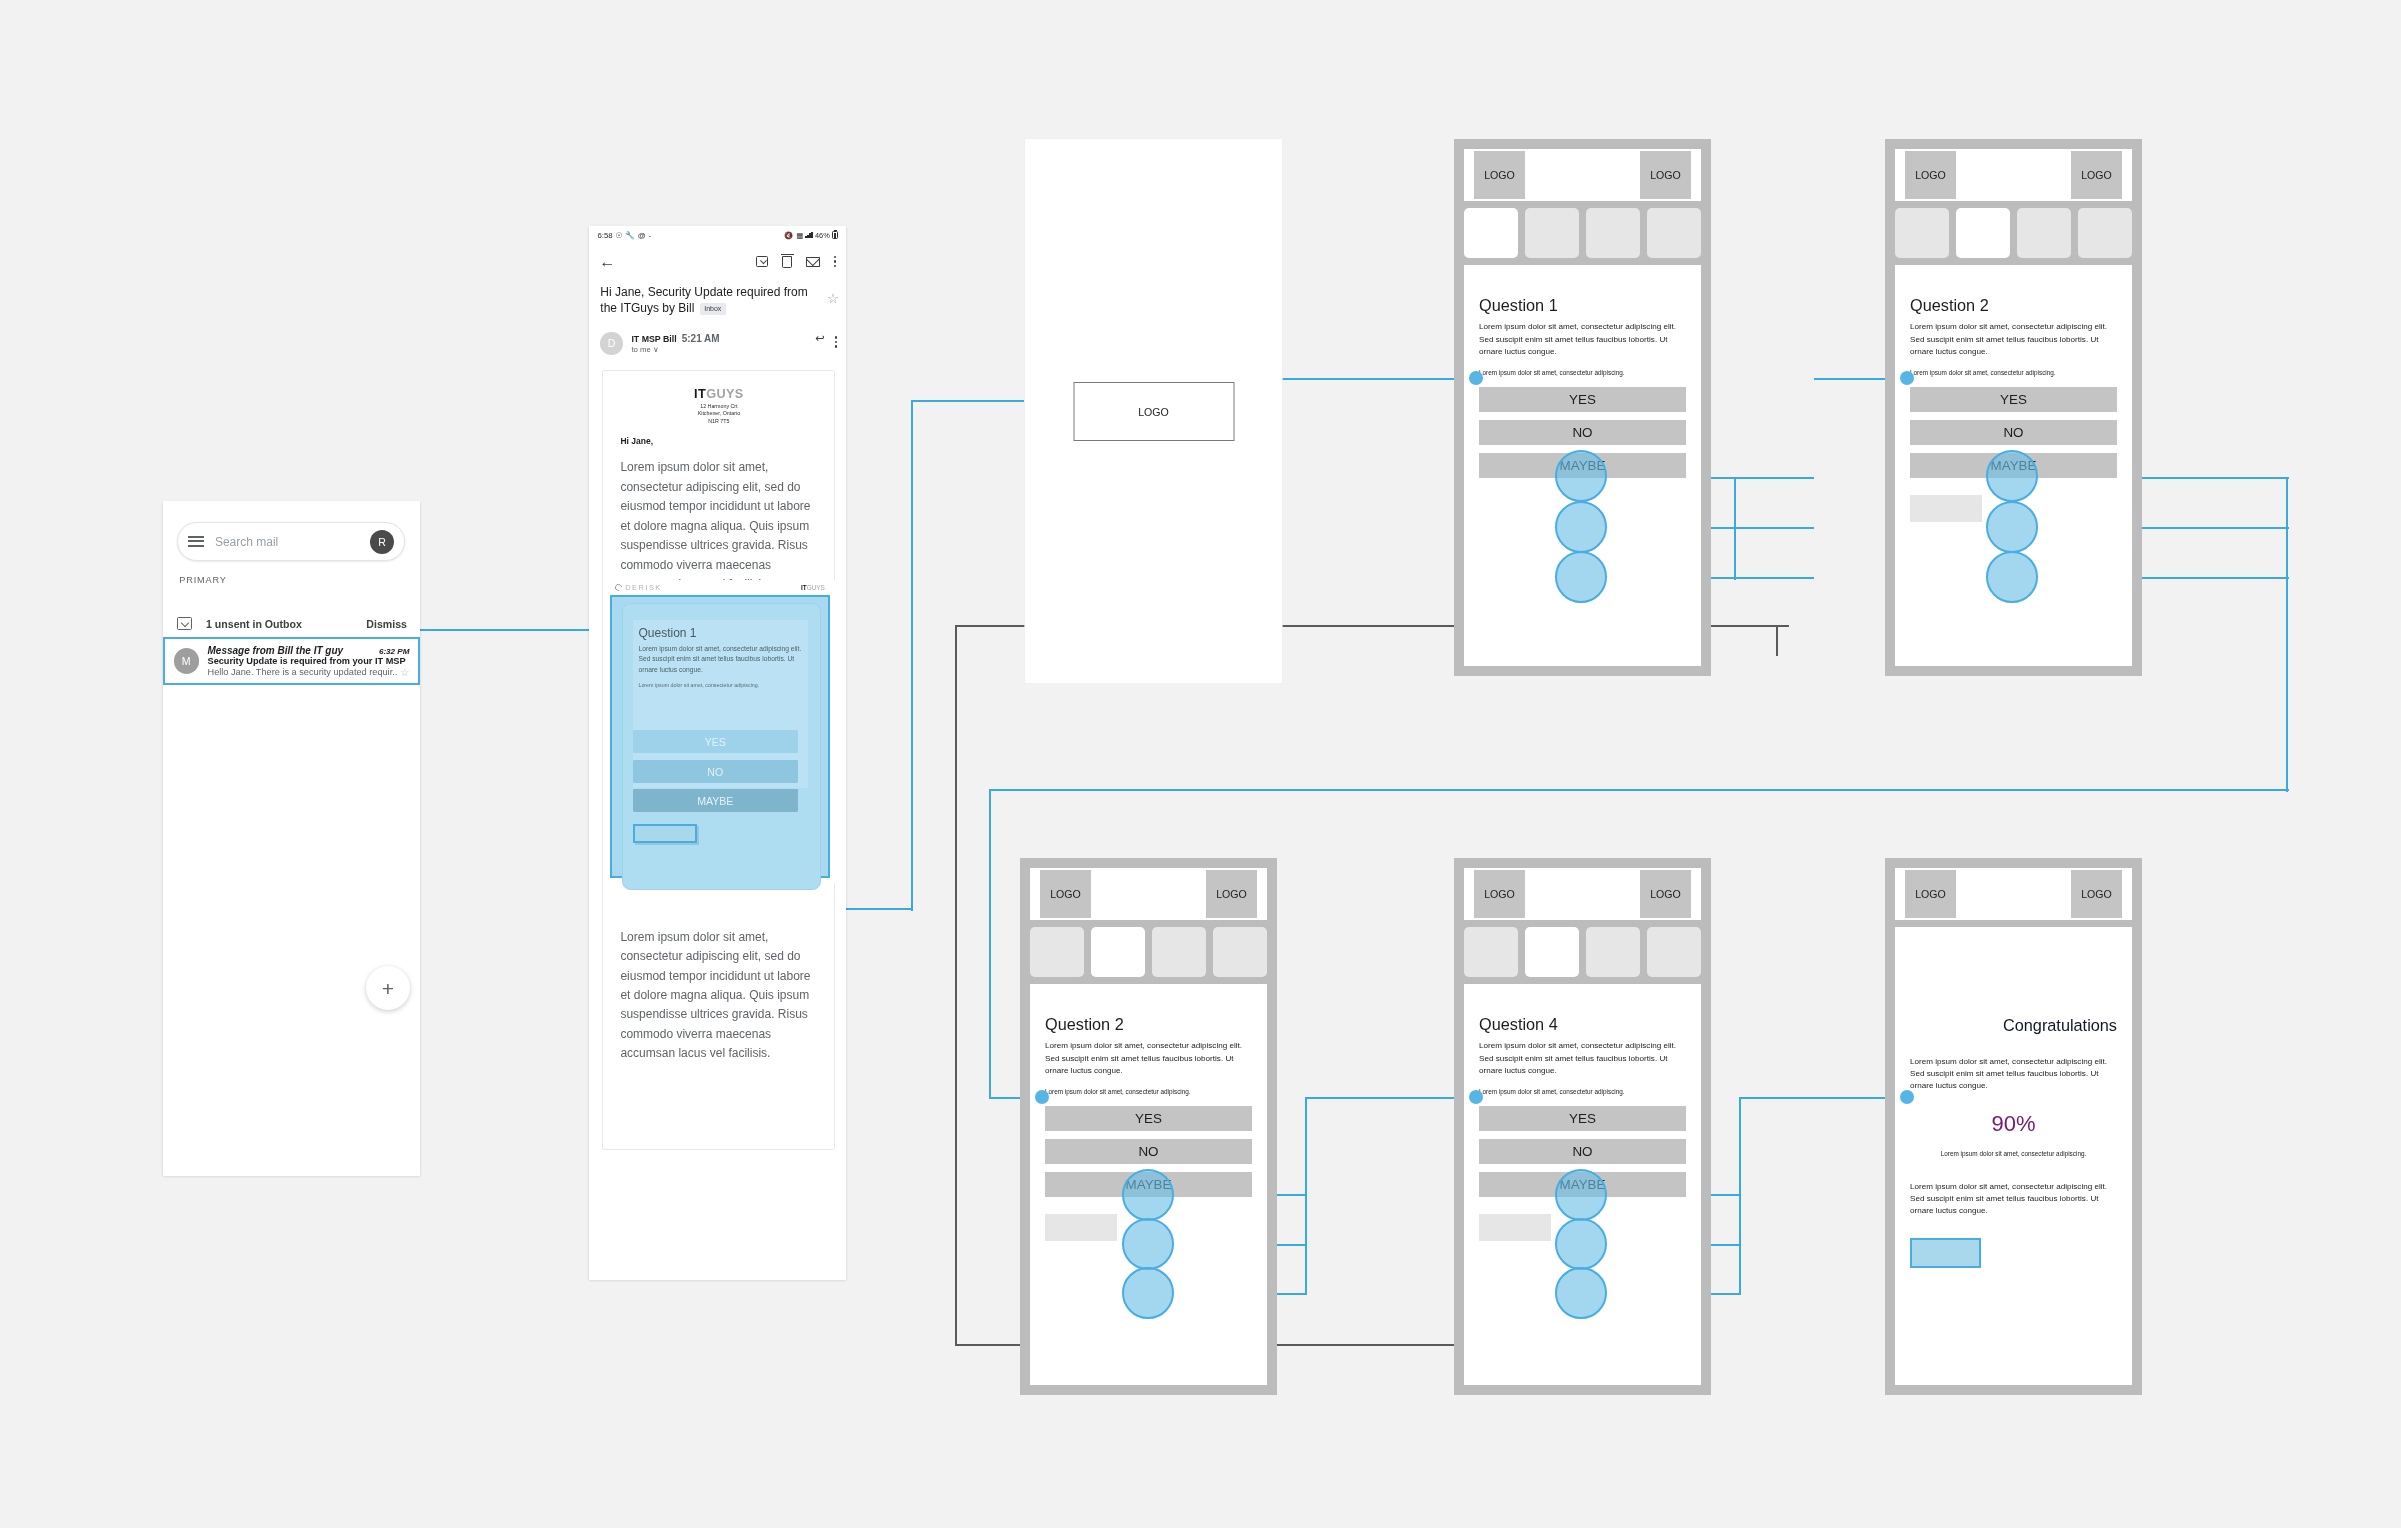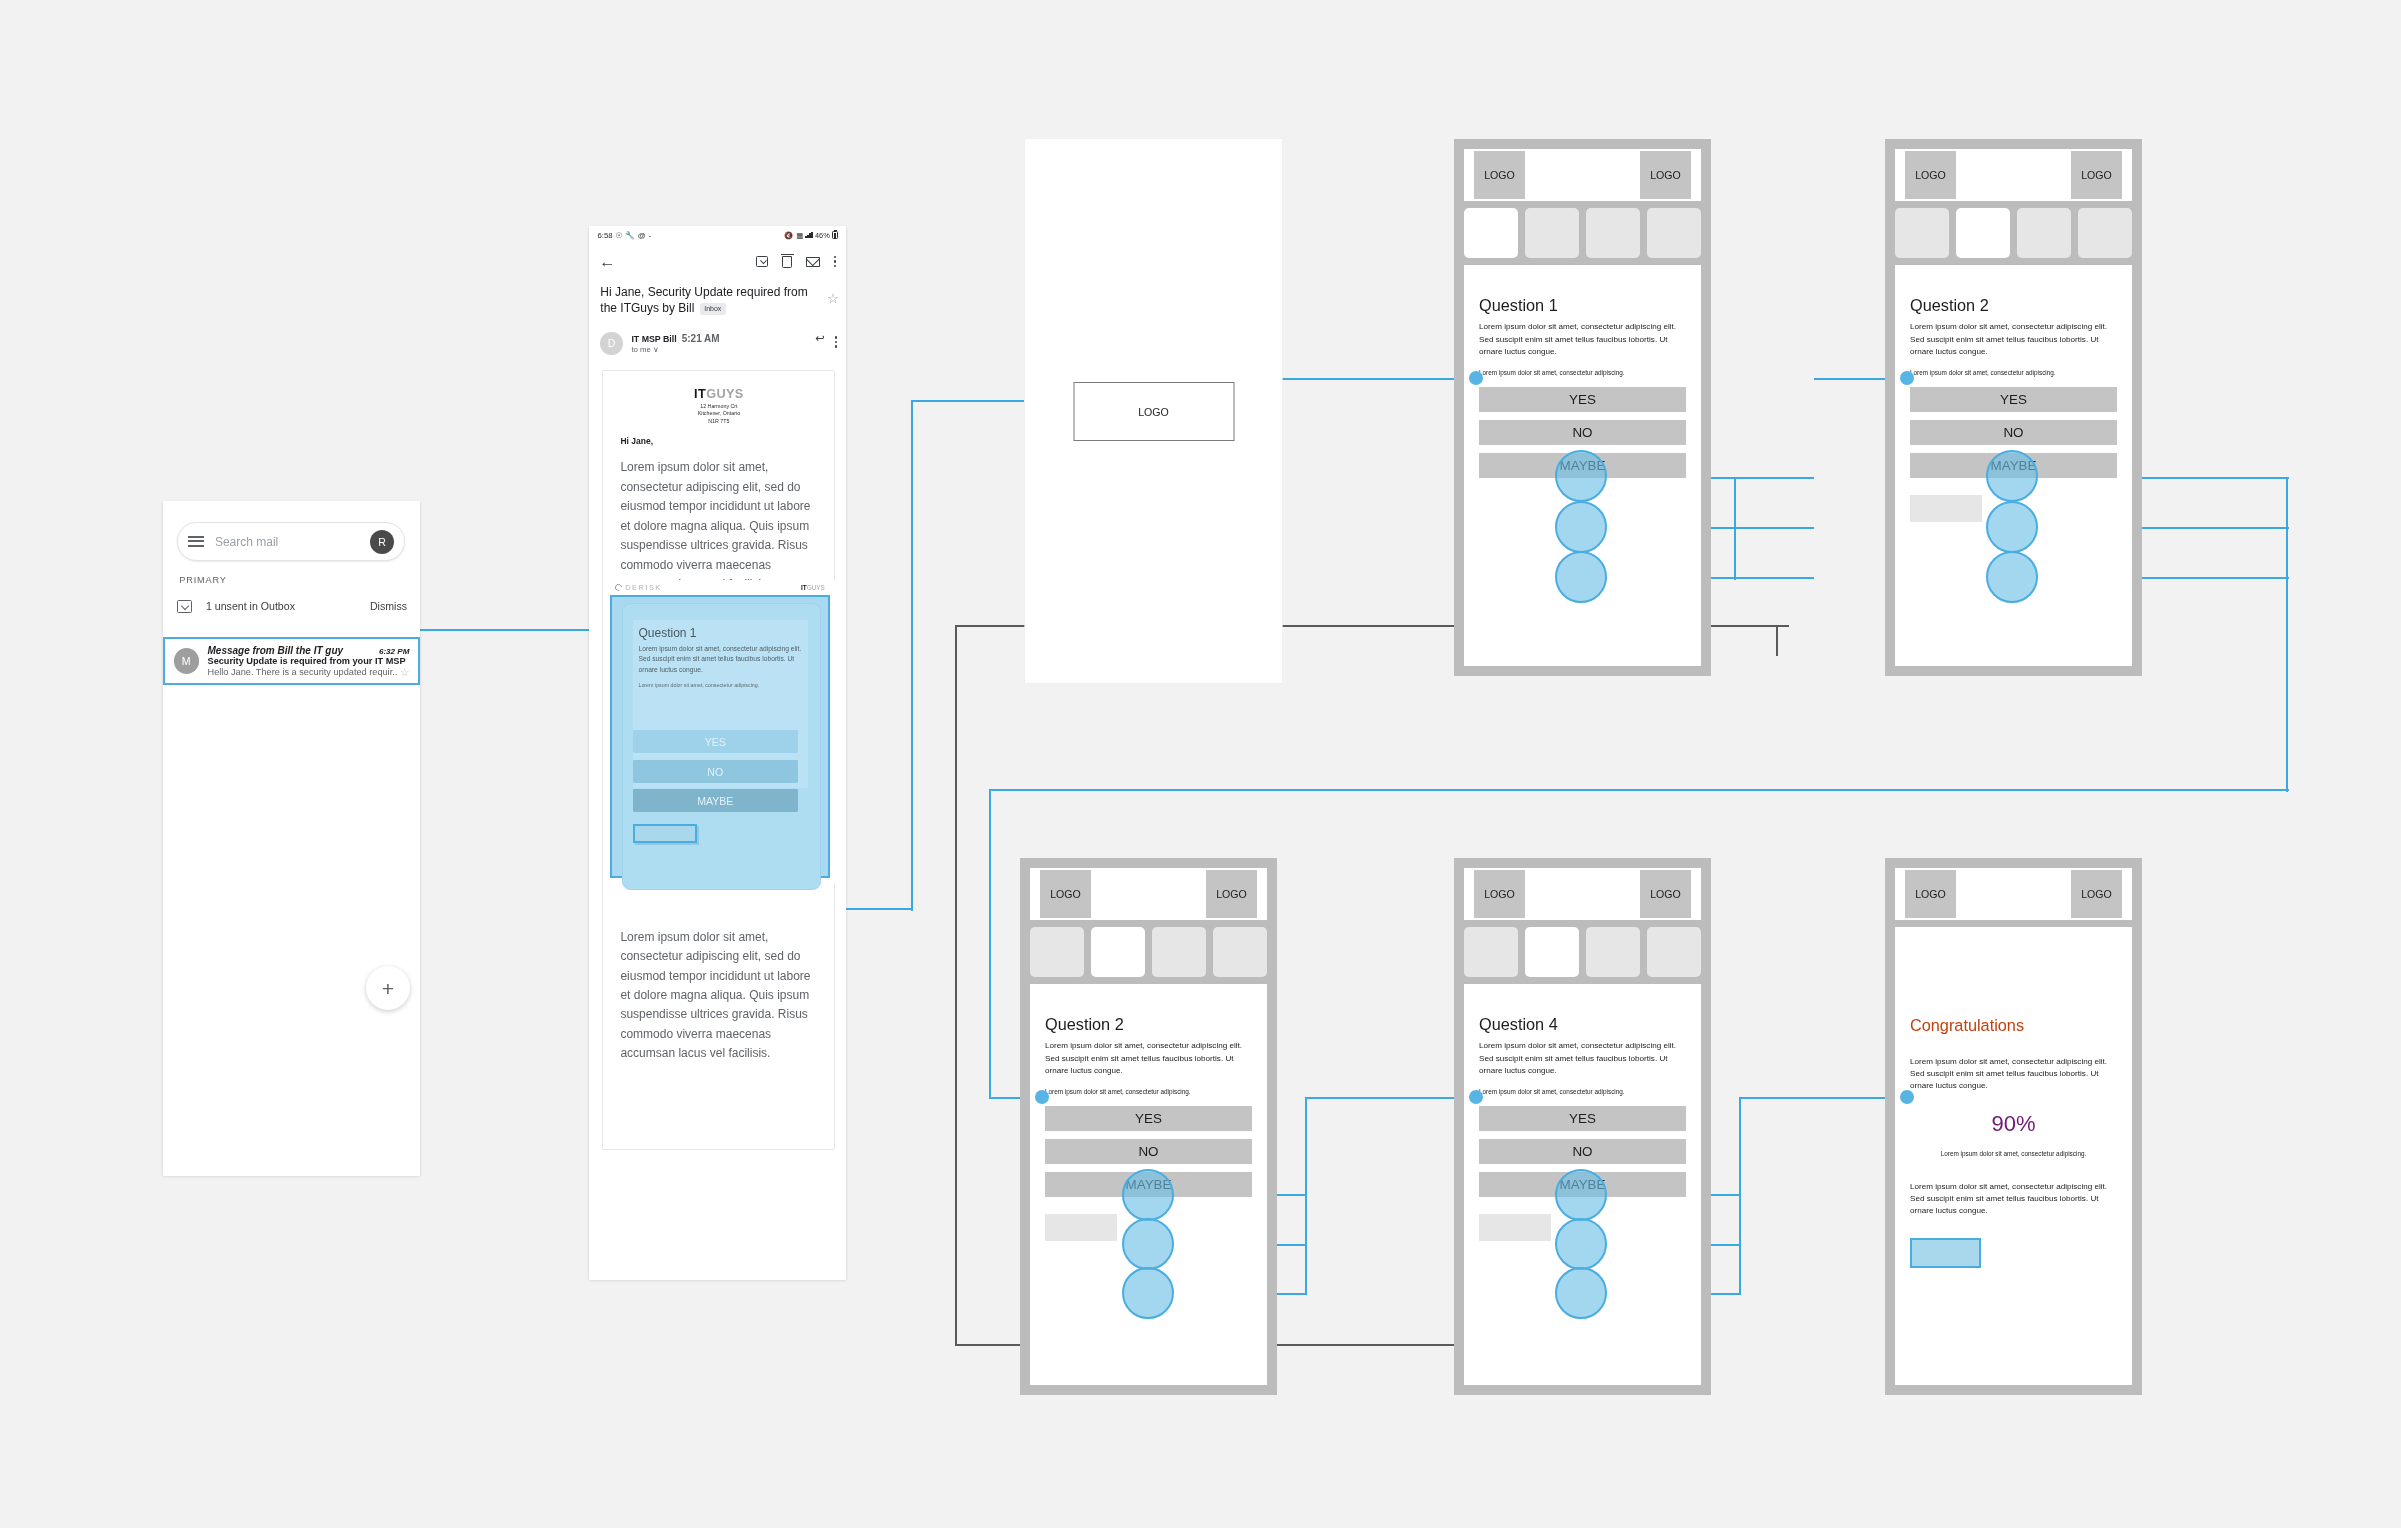--- a/index.html
+++ b/index.html
@@ -48,21 +48,21 @@
     width: 24px; height: 24px; border-radius: 50%; background: #4a4a4a;
     color: #fff; font-size: 10.6px; display: flex; align-items: center;
     justify-content: center; flex: none;
   }
   .primary-label {
     position: absolute; left: 16.3px; top: 74px;
     font-size: 9.2px; letter-spacing: 0.8px; color: #5f6368; font-weight: 500;
   }
   .outbox-row {
     position: absolute; left: 14px; top: 99px; width: 230px; height: 30px;
-    display: flex; align-items: flex-start;
+    display: flex; align-items: flex-end; font-weight: bold;
   }
   .outbox-icon {
     width: 15px; height: 13.4px; border: 1.4px solid #5f6368; border-radius: 1.4px;
     position: relative; flex: none;
   }
   .outbox-icon::after{
     content:""; position:absolute; left:4.2px; top:2.1px; width:5px; height:5px;
     border-left:1.4px solid #5f6368; border-bottom:1.4px solid #5f6368;
     transform: rotate(-45deg);
   }
@@ -244,21 +244,21 @@
   }
   .wf-qtitle { font-size: 16.3px; color: #1d1d1d; }
   .wf-qbody { font-size: 8.1px; color: #1d1d1d; line-height: 1.5; margin-top: 6.4px; }
   .wf-qsub { font-size: 6.4px; color: #1d1d1d; margin-top: 11.3px; }
   .wf-abtn {
     height: 25px; background: #c4c4c4; display: flex; align-items: center;
     justify-content: center; font-size: 13.4px; color: #1d1d1d; margin-top: 7.8px;
   }
   .wf-nextbtn { height: 27px; background: #e6e6e6; }
 
-  .wf-congrats-title { font-size: 16.3px; color: #c2410c; text-align: left; }
+  .wf-congrats-title { font-size: 16.3px; color: #0f172a; text-align: right; }
   .wf-congrats-pct { font-size: 22px; color: #701a75; text-align: center; }
   .wf-congrats-small { font-size: 6.4px; color: #1d1d1d; text-align: center; }
   .wf-cta-blue { width: 71px; height: 30px; background: #a9d7ec; border: 2.1px solid #49ade0; }
 
   .splash-logo {
     position: absolute; left: 50%; transform: translateX(-50%);
     width: 161px; height: 59px; border: 0.7px solid #7a7a7a; background: #fff;
     display: flex; align-items: center; justify-content: center;
     font-size: 10.6px; color: #1d1d1d;
   }

